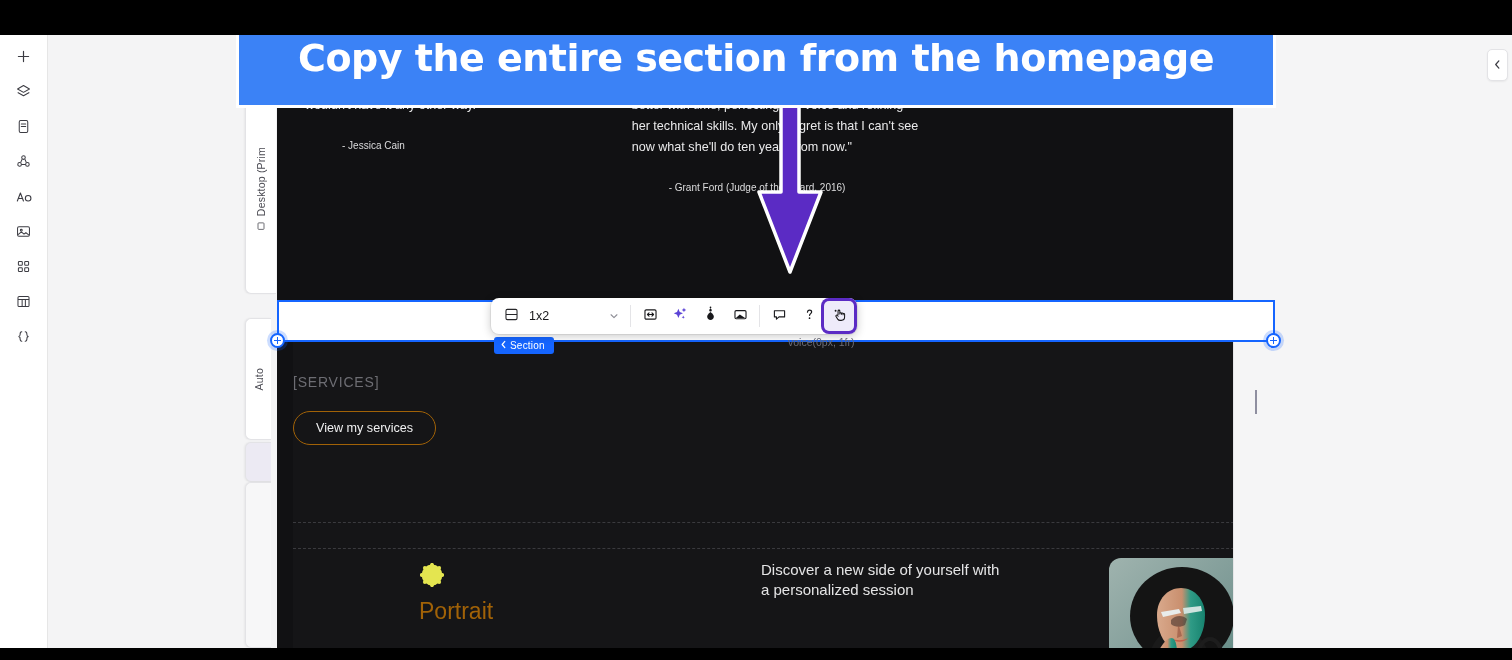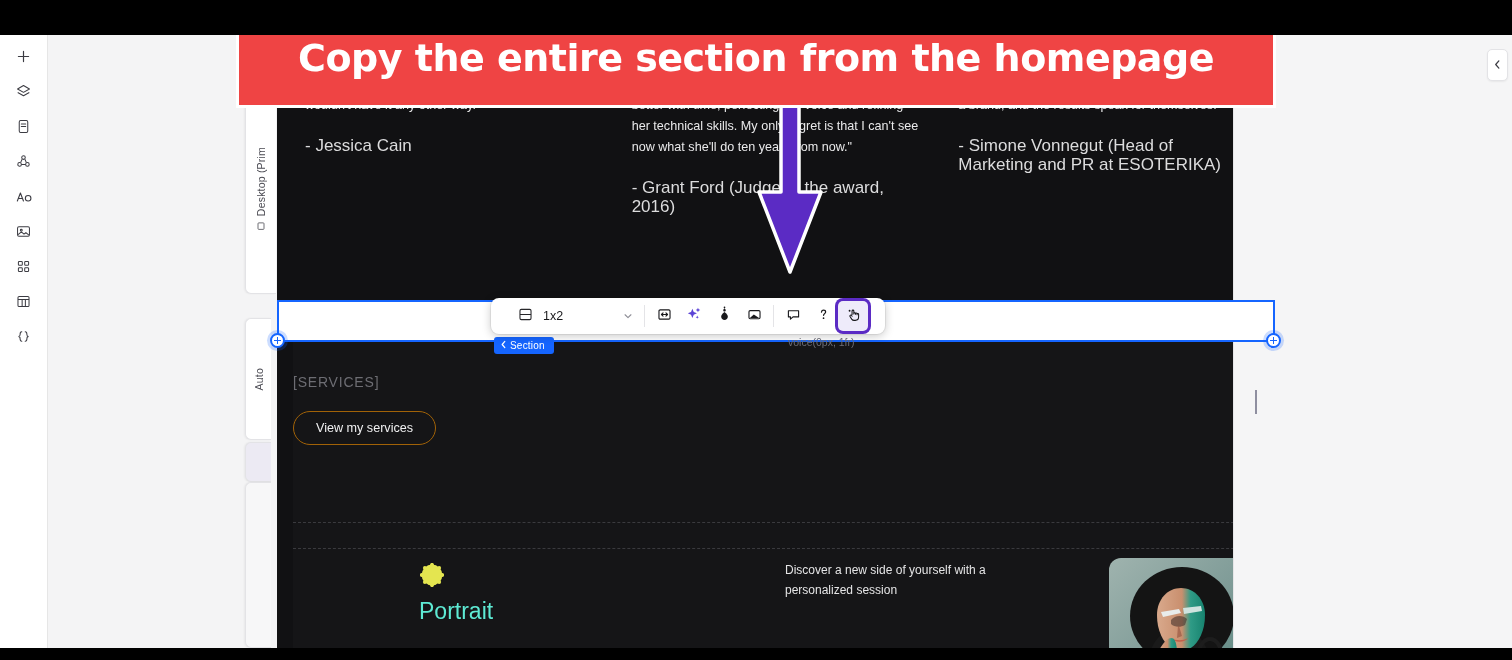--- a/index.html
+++ b/index.html
@@ -66,21 +66,21 @@
     overflow: hidden;
   }
   
   .testi {
     position: absolute; left:0; top:0; width: 996px; height: 228px;
     background: #111113;
     padding: 35px 28px 0 28px;
     display: grid; grid-template-columns: 1fr 1fr 1fr; gap: 40px;
   }
   .testi p { color: #e9e9ea; font-size: 12.6px; line-height: 21px; }
-  .testi .attr { color: #dcdcdd; font-size: 17px; line-height: 19px; }
+  .testi .attr { color: #dcdcdd; font-size: 10px; line-height: 19px; margin-left: 37px; }
   .gap { height: 20px; }
 
   
   .sel-top {
     position: absolute; left: 229px; top: 265px; width: 996px; height: 0;
     border-top: 2px solid #1565ff; z-index: 40;
   }
   .sel-bottom {
     position: absolute; left: 229px; top: 305px; width: 996px; height: 0;
     border-top: 2px solid #1565ff; z-index: 40;
@@ -141,56 +141,56 @@
   .dash-1 { top: 182px; }
   .dash-2 { top: 208px; }
 
   
   .portrait-row { position: absolute; left: 0; top: 208px; width: 996px; height: 100px; }
   .yellow-dot {
     position: absolute; left: 127px; top: 15px; width: 24px; height: 24px;
   }
   .p-title {
     position: absolute; left: 126px; top: 50px;
-    color: #5eead4; font-size: 23px; font-weight: 400;
+    color: #a16207; font-size: 23px; font-weight: 400;
   }
   .p-desc {
-    position: absolute; left: 492px; top: 12px; width: 240px;
-    color: #e4e4e5; font-size: 12px; line-height: 20px;
+    position: absolute; left: 468px; top: 12px; width: 240px;
+    color: #e4e4e5; font-size: 15px; line-height: 20px;
   }
   .p-photo {
     position: absolute; left: 816px; top: 10px; width: 143px; height: 143px;
     border-radius: 12px; overflow: hidden;
   }
 
   
   .toolbar {
     position: absolute; left: 443px; top: 263px; z-index: 60;
     height: 36px; background:#ffffff; border-radius: 8px;
     box-shadow: 0 2px 10px rgba(0,0,0,.22), 0 0 0 1px rgba(0,0,0,.06);
-    display: flex; align-items: center; padding: 0 17px;
+    display: flex; align-items: center; padding: 0 3px;
   }
   .tb-select {
     display:flex; align-items:center; gap:9px; height: 30px;
     padding: 0 7px 0 9px; border-radius: 6px; cursor: pointer; min-width: 132px;
   }
   .tb-select .lbl { font-size: 12.5px; color:#18181b; flex: 1; }
   .tb-div { width:1px; height: 22px; background:#e4e4e7; margin: 0 4px; }
   .tb-btn {
     width: 30px; height: 30px; border-radius: 6px; cursor: pointer;
     display:flex; align-items:center; justify-content:center; color:#18181b;
   }
   .tb-btn.active {
     background:#eeebfa; box-shadow: 0 0 0 3px #5b2bc4; border-radius: 5px;
   }
 
   
   .callout {
     position: absolute; left: 236px; top: 8px; width: 1040px; height: 100px;
-    background: #ef4444; border: 3px solid #ffffff; z-index: 90;
+    background: #3b82f6; border: 3px solid #ffffff; z-index: 90;
     display:flex; align-items:center; justify-content:center;
   }
   .callout span {
     color: #ffffff; font-size: 38px; font-weight: 700;
     font-family: "DejaVu Sans", sans-serif; letter-spacing: -.5px;
   }
   .arrow-svg { position: absolute; left: 735px; top: 100px; z-index: 85; }
 
   
   .inspector {
@@ -323,25 +323,20 @@
         <div class="testi">
           <div>
             <p>wouldn't have it any other way."</p>
             <div class="gap"></div>
             <p class="attr">- Jessica Cain</p>
           </div>
           <div>
             <p>better with time, perfecting her voice and refining her technical skills. My only regret is that I can't see now what she'll do ten years from now."</p>
             <div class="gap"></div>
             <p class="attr">- Grant Ford (Judge of the        award, 2016)</p>
-          </div>
-          <div>
-            <p>a brand, and the results speak for themselves."</p>
-            <div class="gap"></div>
-            <p class="attr">- Simone Vonnegut (Head of Marketing and PR at ESOTERIKA)</p>
           </div>
         </div>
 
         <div class="services">
           <div class="svc-label">[SERVICES]</div>
           <div class="svc-btn">View my services</div>
 
           <div class="dash-row dash-1"></div>
           <div class="dash-row dash-2"></div>
 

